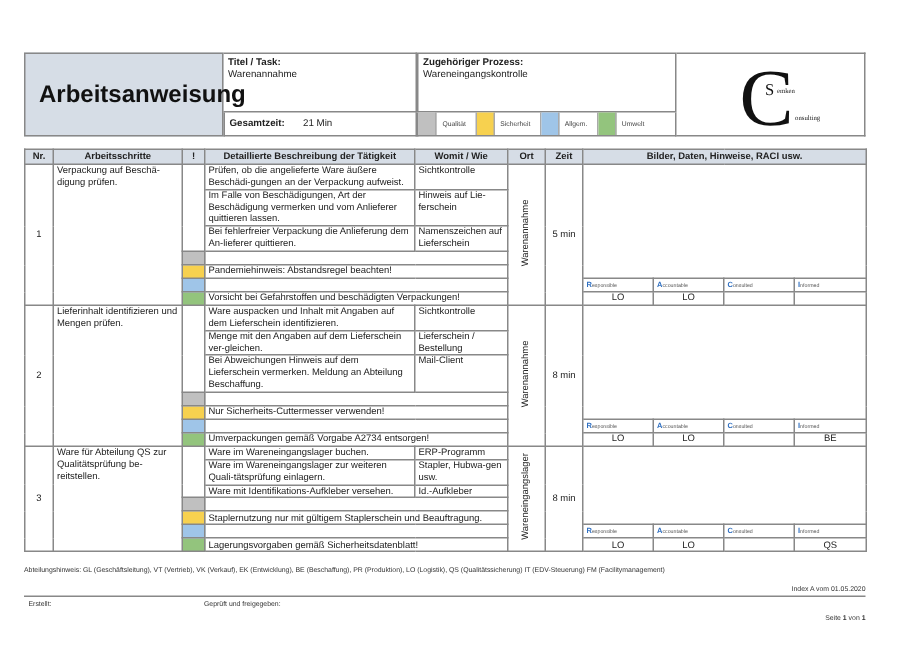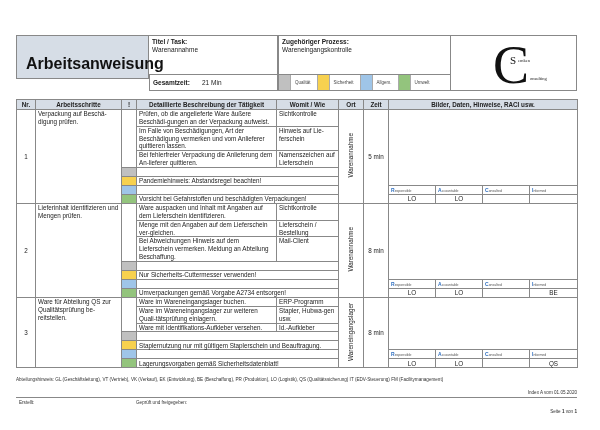--- a/index.html
+++ b/index.html
@@ -1,19 +1,19 @@
 <!DOCTYPE html>
 <html><head>
 <meta charset="utf-8">
 <style>
   html, body { margin: 0; padding: 0; background: #ffffff; }
   body { width: 600px; height: 430px; position: relative; overflow: hidden;
          font-family: "Liberation Sans", sans-serif; color: #222; }
   .abs { position: absolute; box-sizing: border-box; }
-  .title-box { left: 16px; top: 35px; width: 133px; height: 44px; background: #d6dde6; border: 1px solid #888; }
+  .title-box { left: 16px; top: 35px; width: 133px; height: 56px; background: #d6dde6; border: 1px solid #888; }
   .title-box span { position: absolute; left: 9px; top: 19px; font-size: 16px; font-weight: bold; color: #111; }
   .task-box { left: 149px; top: 35px; width: 129px; height: 40px; border: 1px solid #888; border-left: none; }
   .proc-box { left: 278px; top: 35px; width: 173px; height: 40px; border: 1px solid #888; border-left: 1px solid #888; }
   .lbl { font-size: 6.5px; font-weight: bold; position: absolute; left: 3px; top: 2px; }
   .val { font-size: 6.5px; position: absolute; left: 3px; top: 10px; }
   .time-box { left: 149px; top: 75px; width: 129px; height: 16px; border: 1px solid #888; border-top: none; }
   .time-box .tl { font-size: 6.5px; font-weight: bold; position: absolute; left: 3px; top: 4px; }
   .time-box .tv { font-size: 6.5px; position: absolute; left: 52px; top: 4px; }
   .legend-box { left: 278px; top: 75px; width: 173px; height: 16px; border: 1px solid #888; border-top: none; display: flex; align-items: stretch; }
   .lg-sw { width: 11px; border-right: 1px solid #aaa; }

